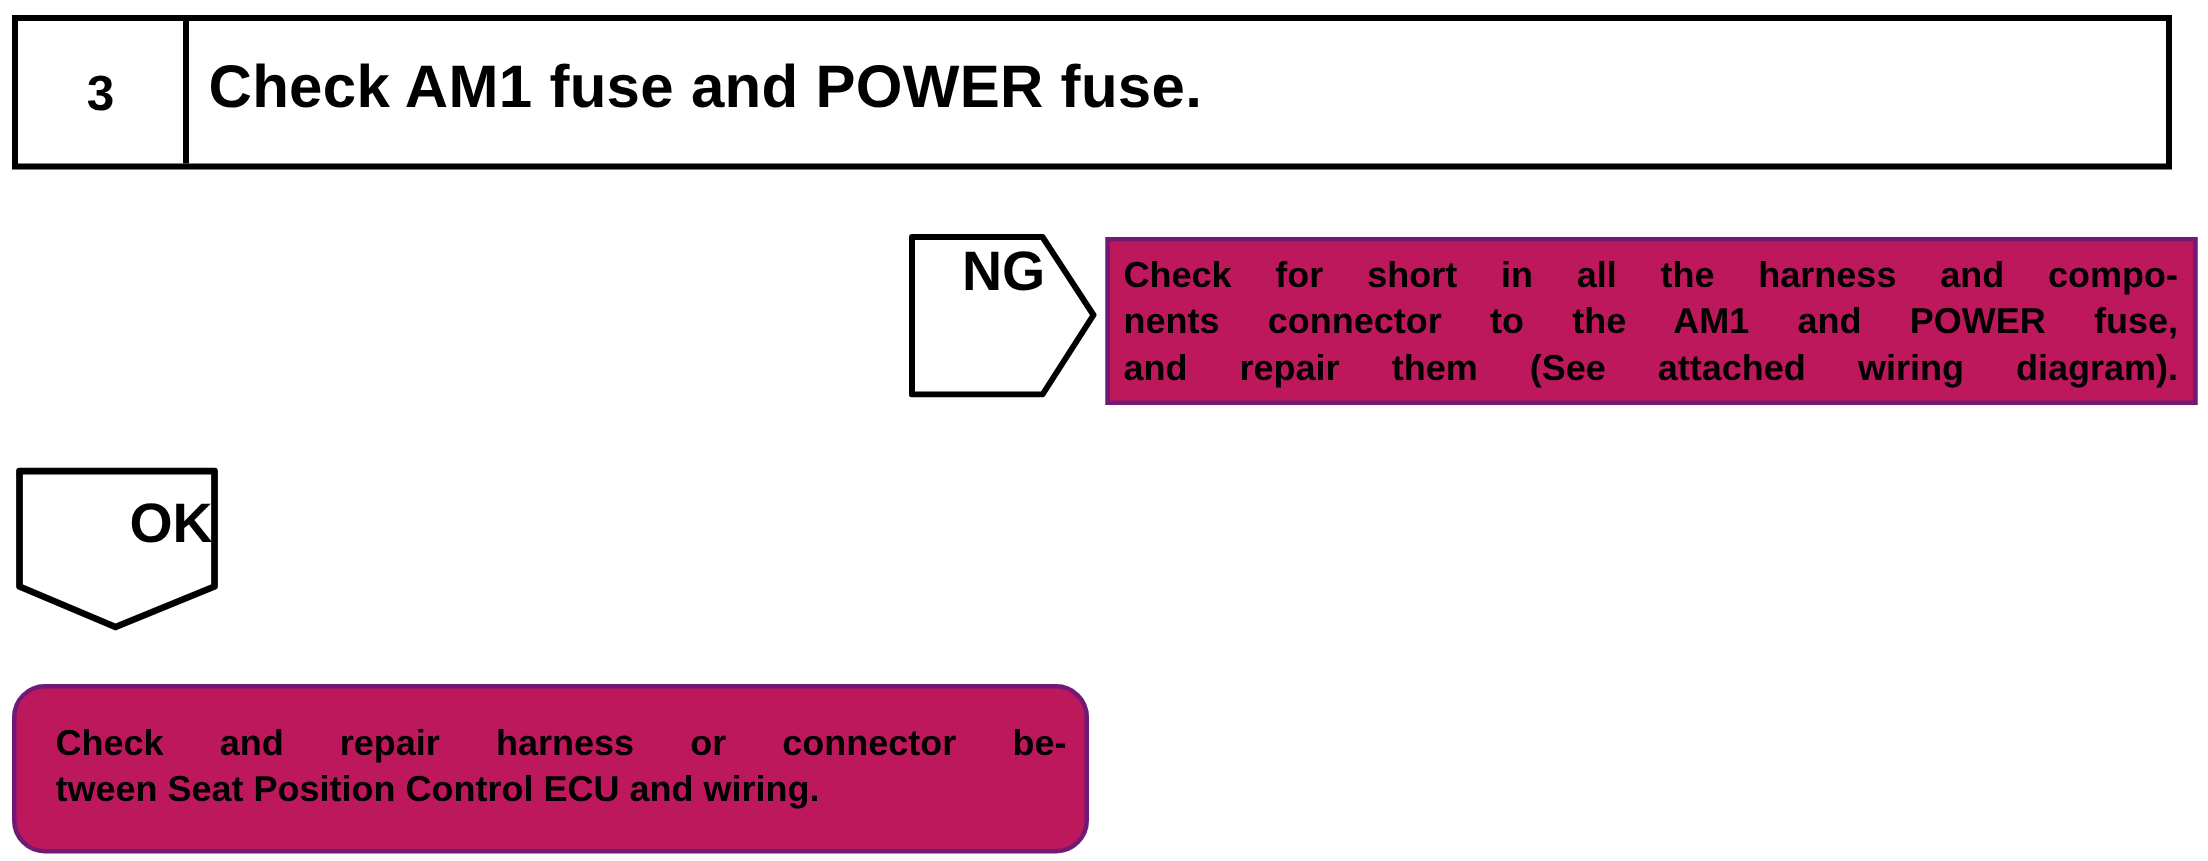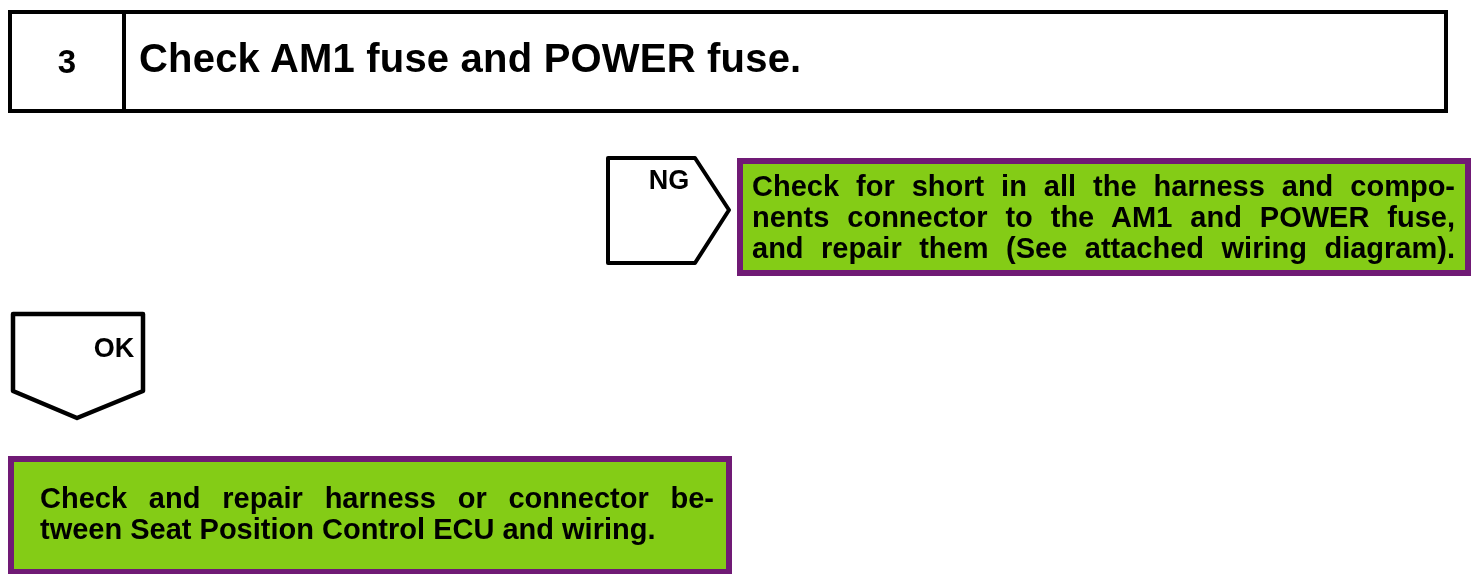--- a/index.html
+++ b/index.html
@@ -47,45 +47,46 @@
   .connector {
     position: absolute;
   }
   .connector svg {
     display: block;
   }
   .connector-label {
     position: absolute;
     left: 0; width: 100%;
     text-align: center;
-    font-size: 27px;
+    font-size: 37px;
     line-height: 29px;
   }
   .ng-connector { left: 606px; top: 156px; width: 126px; height: 109px; }
   .ng-connector .connector-label { top: 10px; }
   .ok-connector { left: 10px; top: 311px; width: 136px; height: 110px; }
   .ok-connector .connector-label { top: 23px; margin-left: 36px; }
   
   .result-box {
     position: absolute;
-    border: 6px solid #701a75;
-    background: #84cc16;
-    font-size: 29px;
+    border: 3px solid #701a75;
+    background: #be185d;
+    font-size: 24px;
   }
   .ng-result-box {
     left: 737px; top: 158px;
     width: 703px; height: 99px;
     padding: 7px 10px 0 9px;
     line-height: 31px;
   }
   .ok-result-box {
     left: 8px; top: 456px;
     width: 674px; height: 86px;
     padding: 21px 12px 0 26px;
     line-height: 31px;
+    border-radius: 22px;
   }
   .tline { white-space: nowrap; }
   .jline {
     text-align: justify;
     text-align-last: justify;
   }
 </style>
 </head>
 <body>
 

